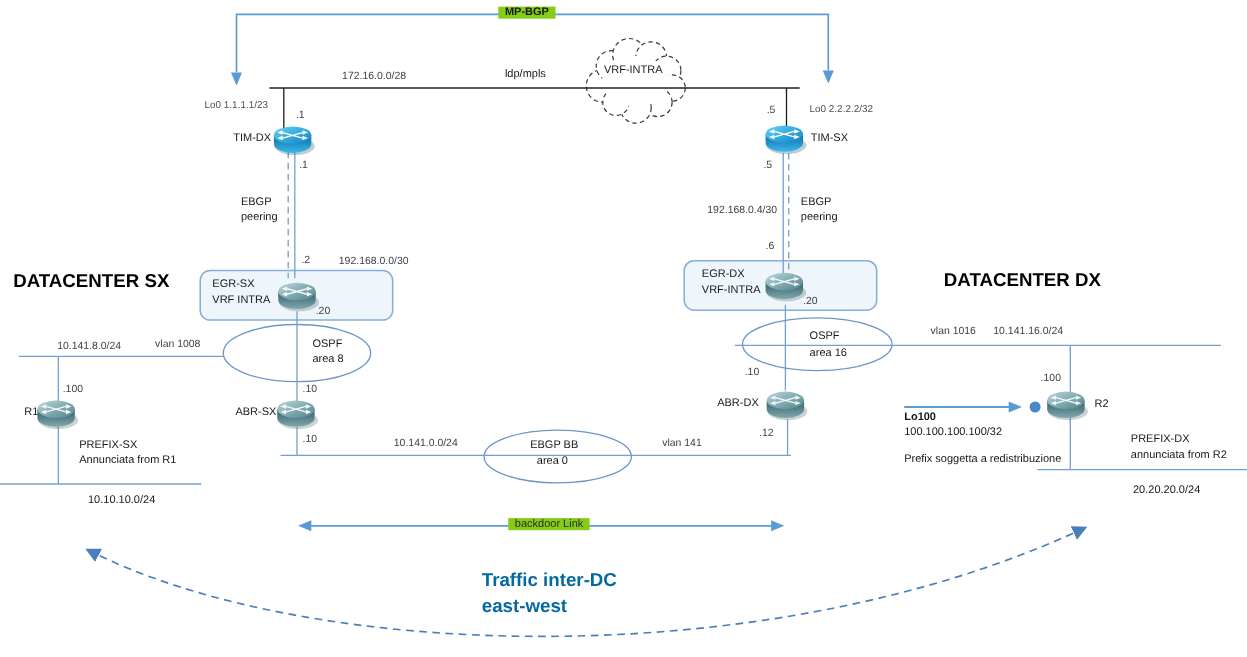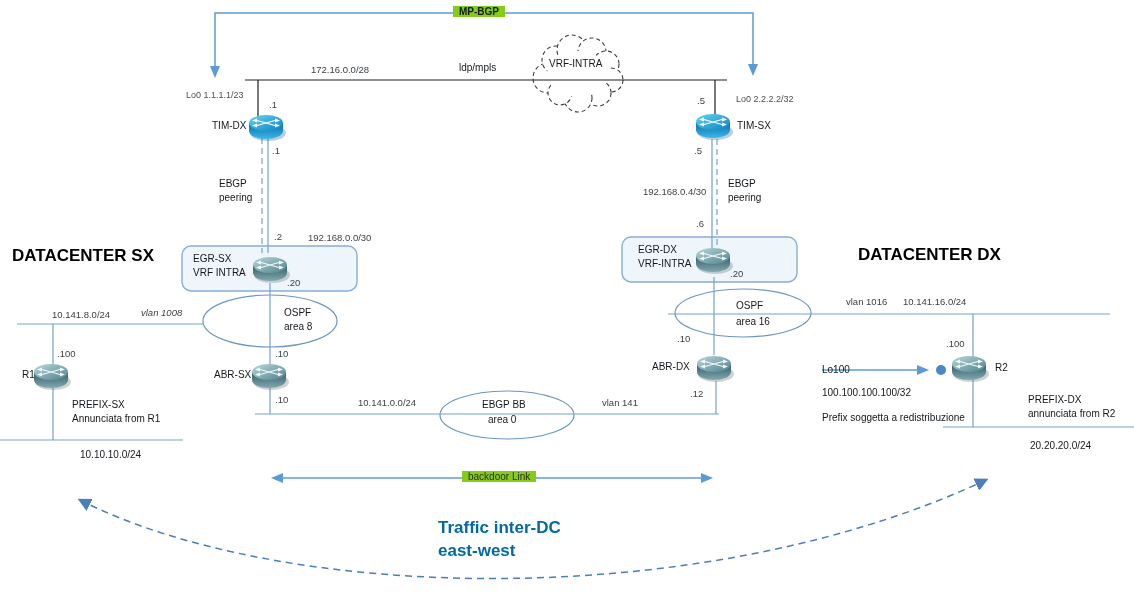--- a/index.html
+++ b/index.html
@@ -190,21 +190,21 @@
 <div class="t" style="left:287px;top:278px;">.20</div>
 
 <div class="t dev" style="left:638px;top:244px;">EGR-DX</div>
 <div class="t dev" style="left:638px;top:258px;">VRF-INTRA</div>
 <div class="t" style="left:730px;top:269px;">.20</div>
 
 <div class="t dev" style="left:284px;top:307px;">OSPF</div>
 <div class="t dev" style="left:284px;top:321px;">area 8</div>
 
 <div class="t" style="left:52px;top:310px;">10.141.8.0/24</div>
-<div class="t" style="left:141px;top:308px;font-style:italic;">vlan 1008</div>
+<div class="t" style="left:141px;top:308px;">vlan 1008</div>
 
 <div class="t dev" style="left:736px;top:300px;">OSPF</div>
 <div class="t dev" style="left:736px;top:316px;">area 16</div>
 <div class="t" style="left:846px;top:297px;">vlan 1016</div>
 <div class="t" style="left:903px;top:297px;">10.141.16.0/24</div>
 
 <div class="t" style="left:57px;top:349px;">.100</div>
 <div class="t dev" style="left:22px;top:369px;">R1</div>
 
 <div class="t" style="left:275px;top:349px;">.10</div>
@@ -216,21 +216,21 @@
 <div class="t" style="left:690px;top:389px;">.12</div>
 
 <div class="t" style="left:946px;top:339px;">.100</div>
 <div class="t dev" style="left:995px;top:362px;">R2</div>
 
 <div class="t" style="left:358px;top:398px;">10.141.0.0/24</div>
 <div class="t dev" style="left:482px;top:399px;">EBGP BB</div>
 <div class="t dev" style="left:488px;top:414px;">area 0</div>
 <div class="t" style="left:602px;top:398px;">vlan 141</div>
 
-<div class="t dev" style="left:822px;top:364px;">Lo100</div>
+<div class="t dev" style="left:822px;top:374px;font-weight:bold;">Lo100</div>
 <div class="t dev" style="left:822px;top:387px;">100.100.100.100/32</div>
 <div class="t dev" style="left:822px;top:412px;">Prefix soggetta a redistribuzione</div>
 
 <div class="t dev" style="left:72px;top:399px;">PREFIX-SX</div>
 <div class="t dev" style="left:72px;top:413px;">Annunciata from R1</div>
 <div class="t dev" style="left:80px;top:449px;">10.10.10.0/24</div>
 
 <div class="t dev" style="left:1028px;top:394px;">PREFIX-DX</div>
 <div class="t dev" style="left:1028px;top:408px;">annunciata from R2</div>
 <div class="t dev" style="left:1030px;top:440px;">20.20.20.0/24</div>

